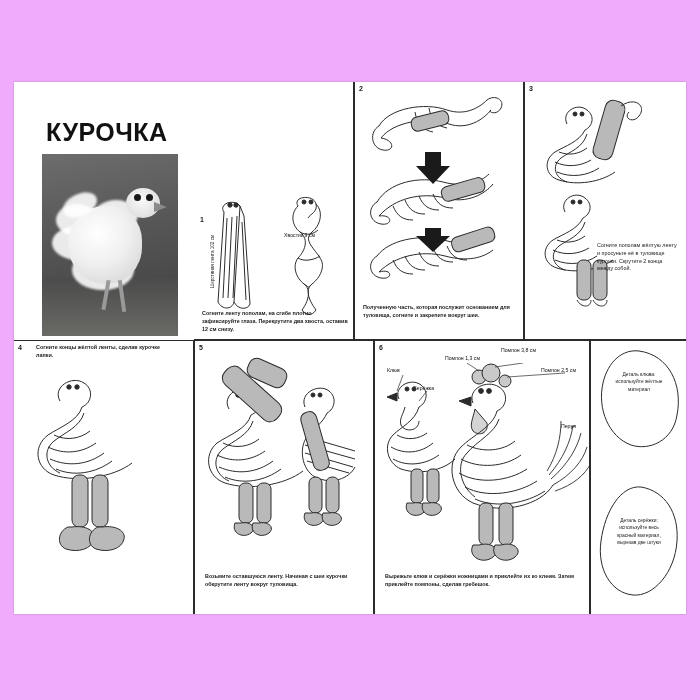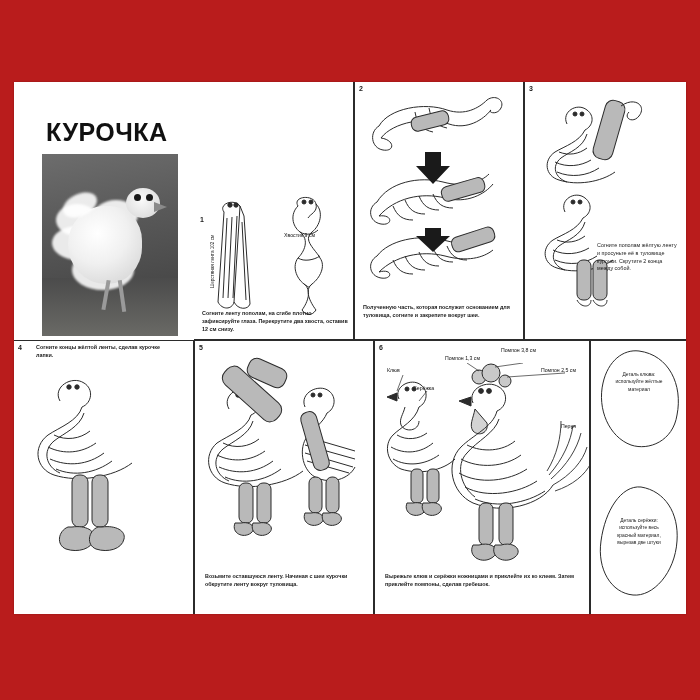--- a/index.html
+++ b/index.html
@@ -4,21 +4,21 @@
 <style>
   html, body {
     margin: 0;
     padding: 0;
     background: #ffffff;
   }
   .page {
     position: relative;
     width: 700px;
     height: 700px;
-    background: #b91c1c;
+    background: #f0abfc;
     font-family: "Liberation Sans", sans-serif;
     overflow: hidden;
   }
   .sheet {
     position: absolute;
     left: 14px;
     top: 82px;
     width: 672px;
     height: 532px;
     background: #ffffff;

